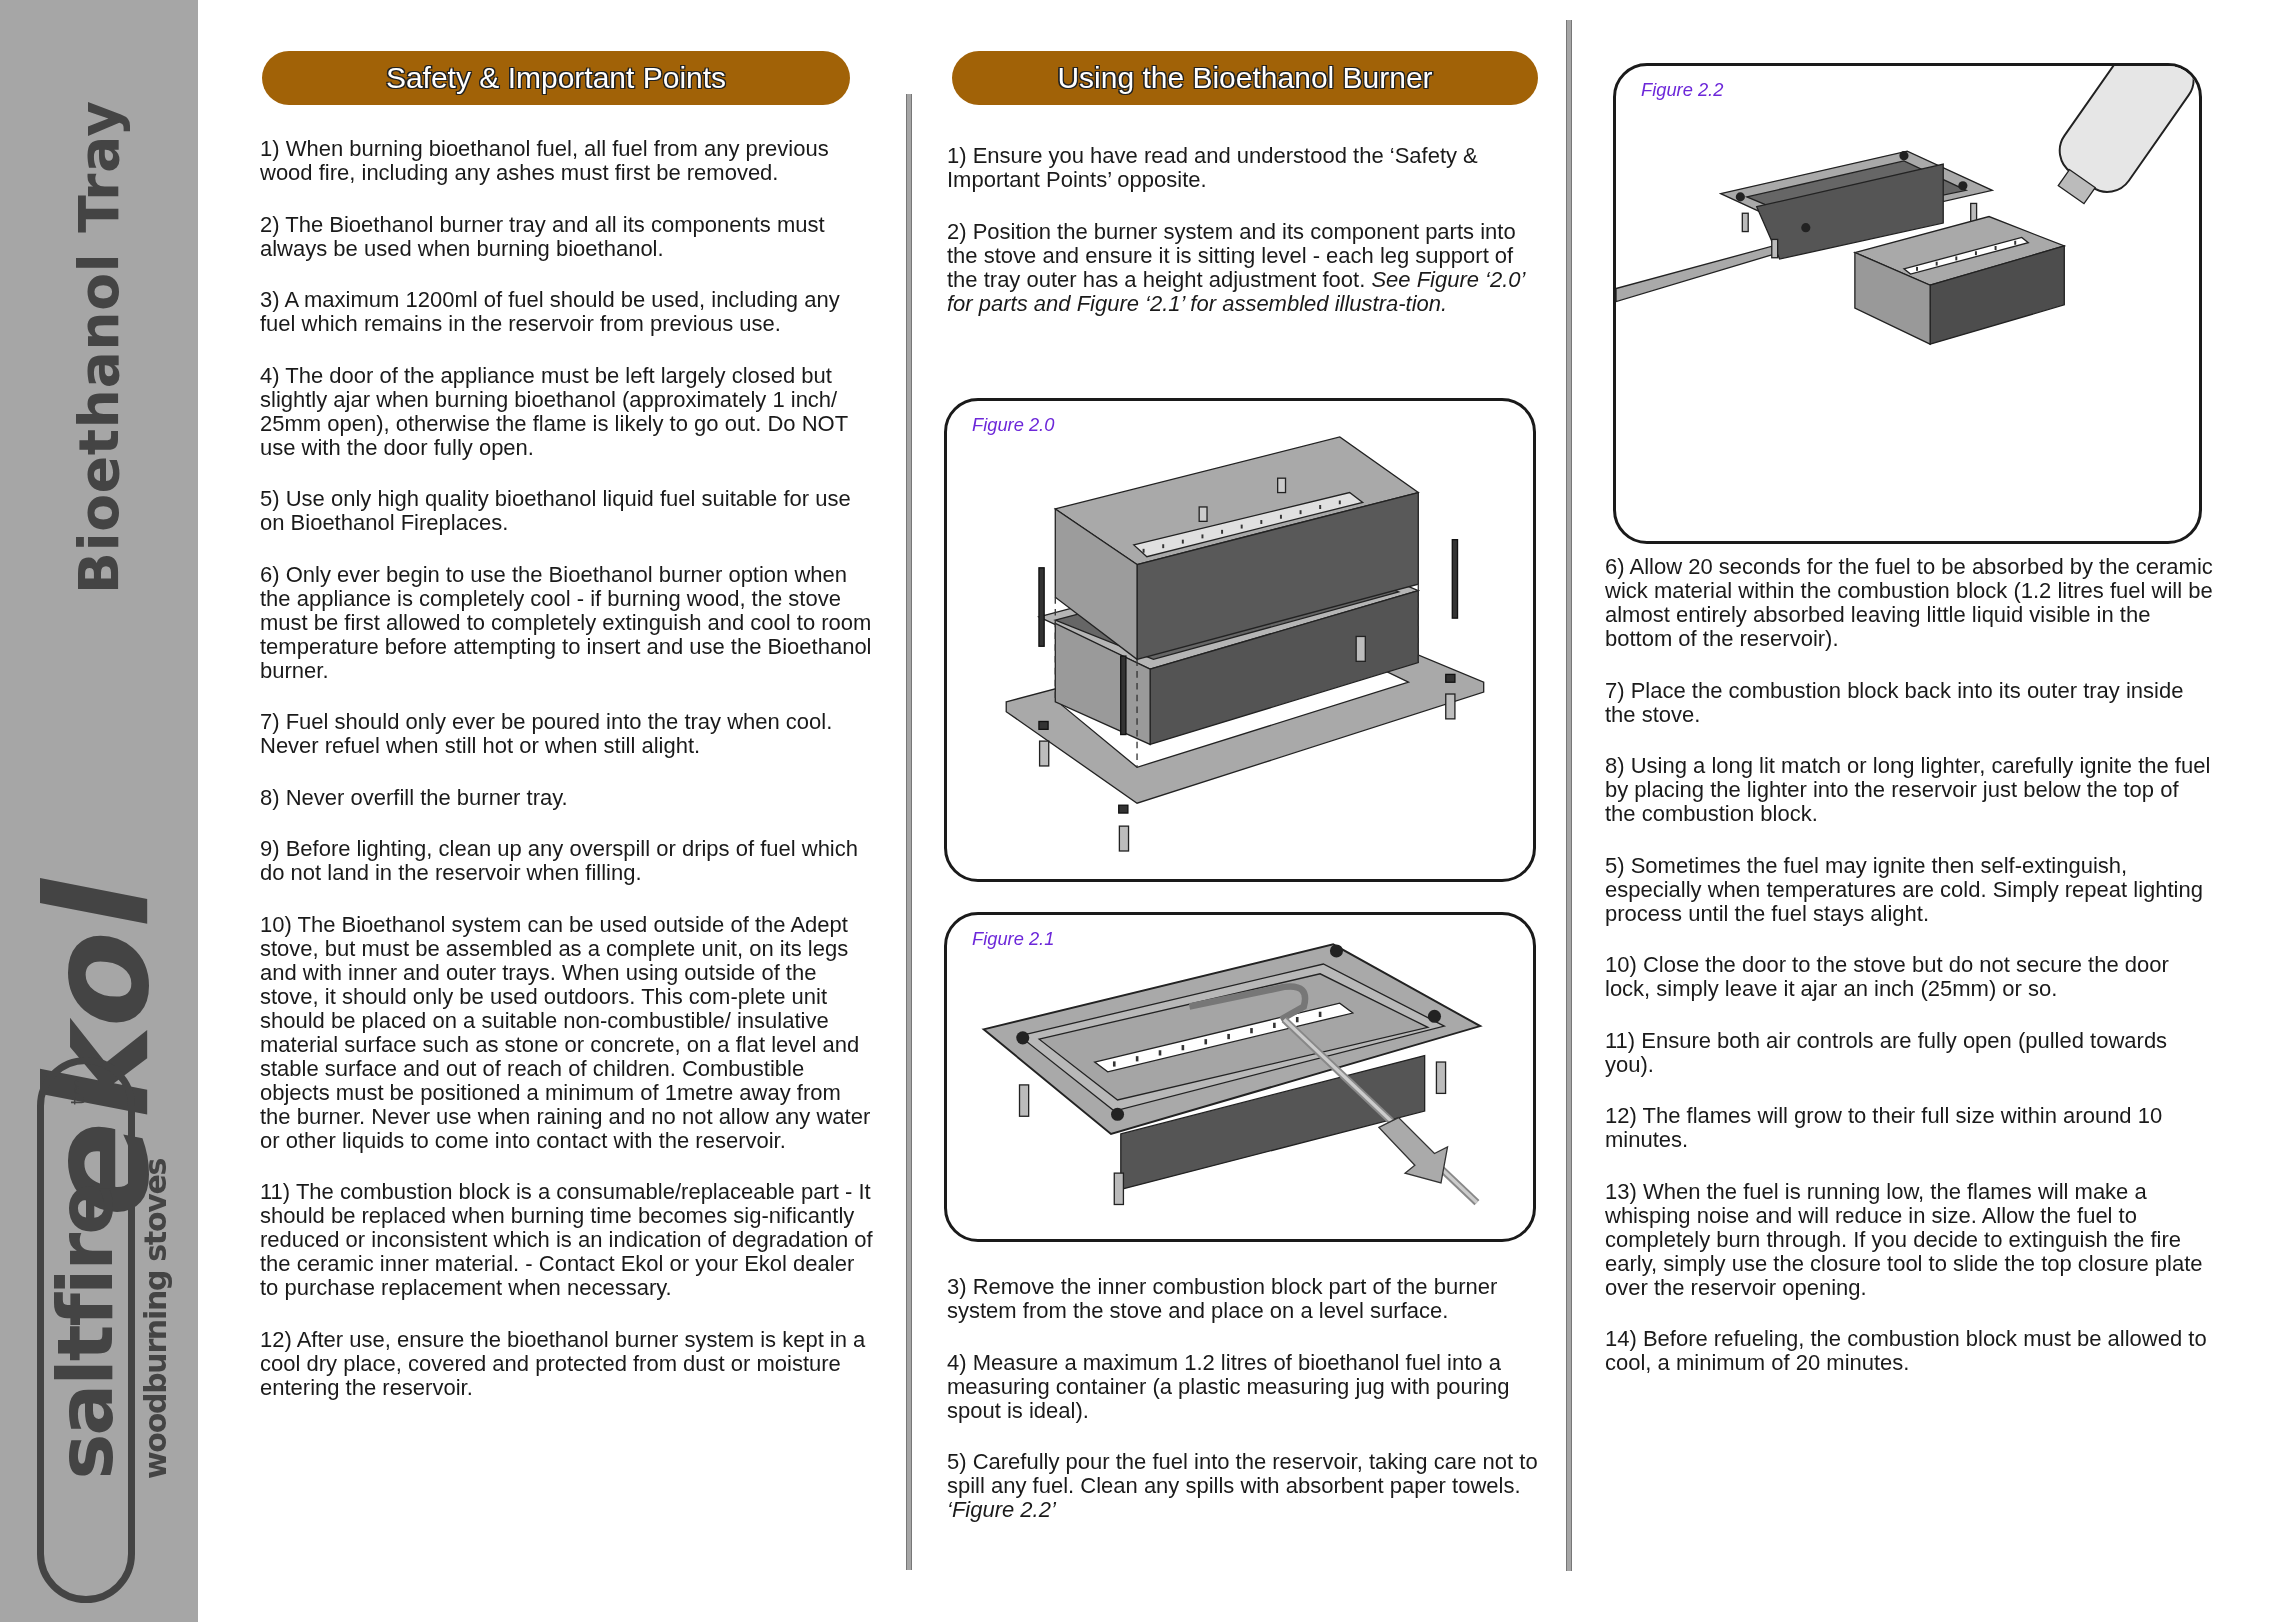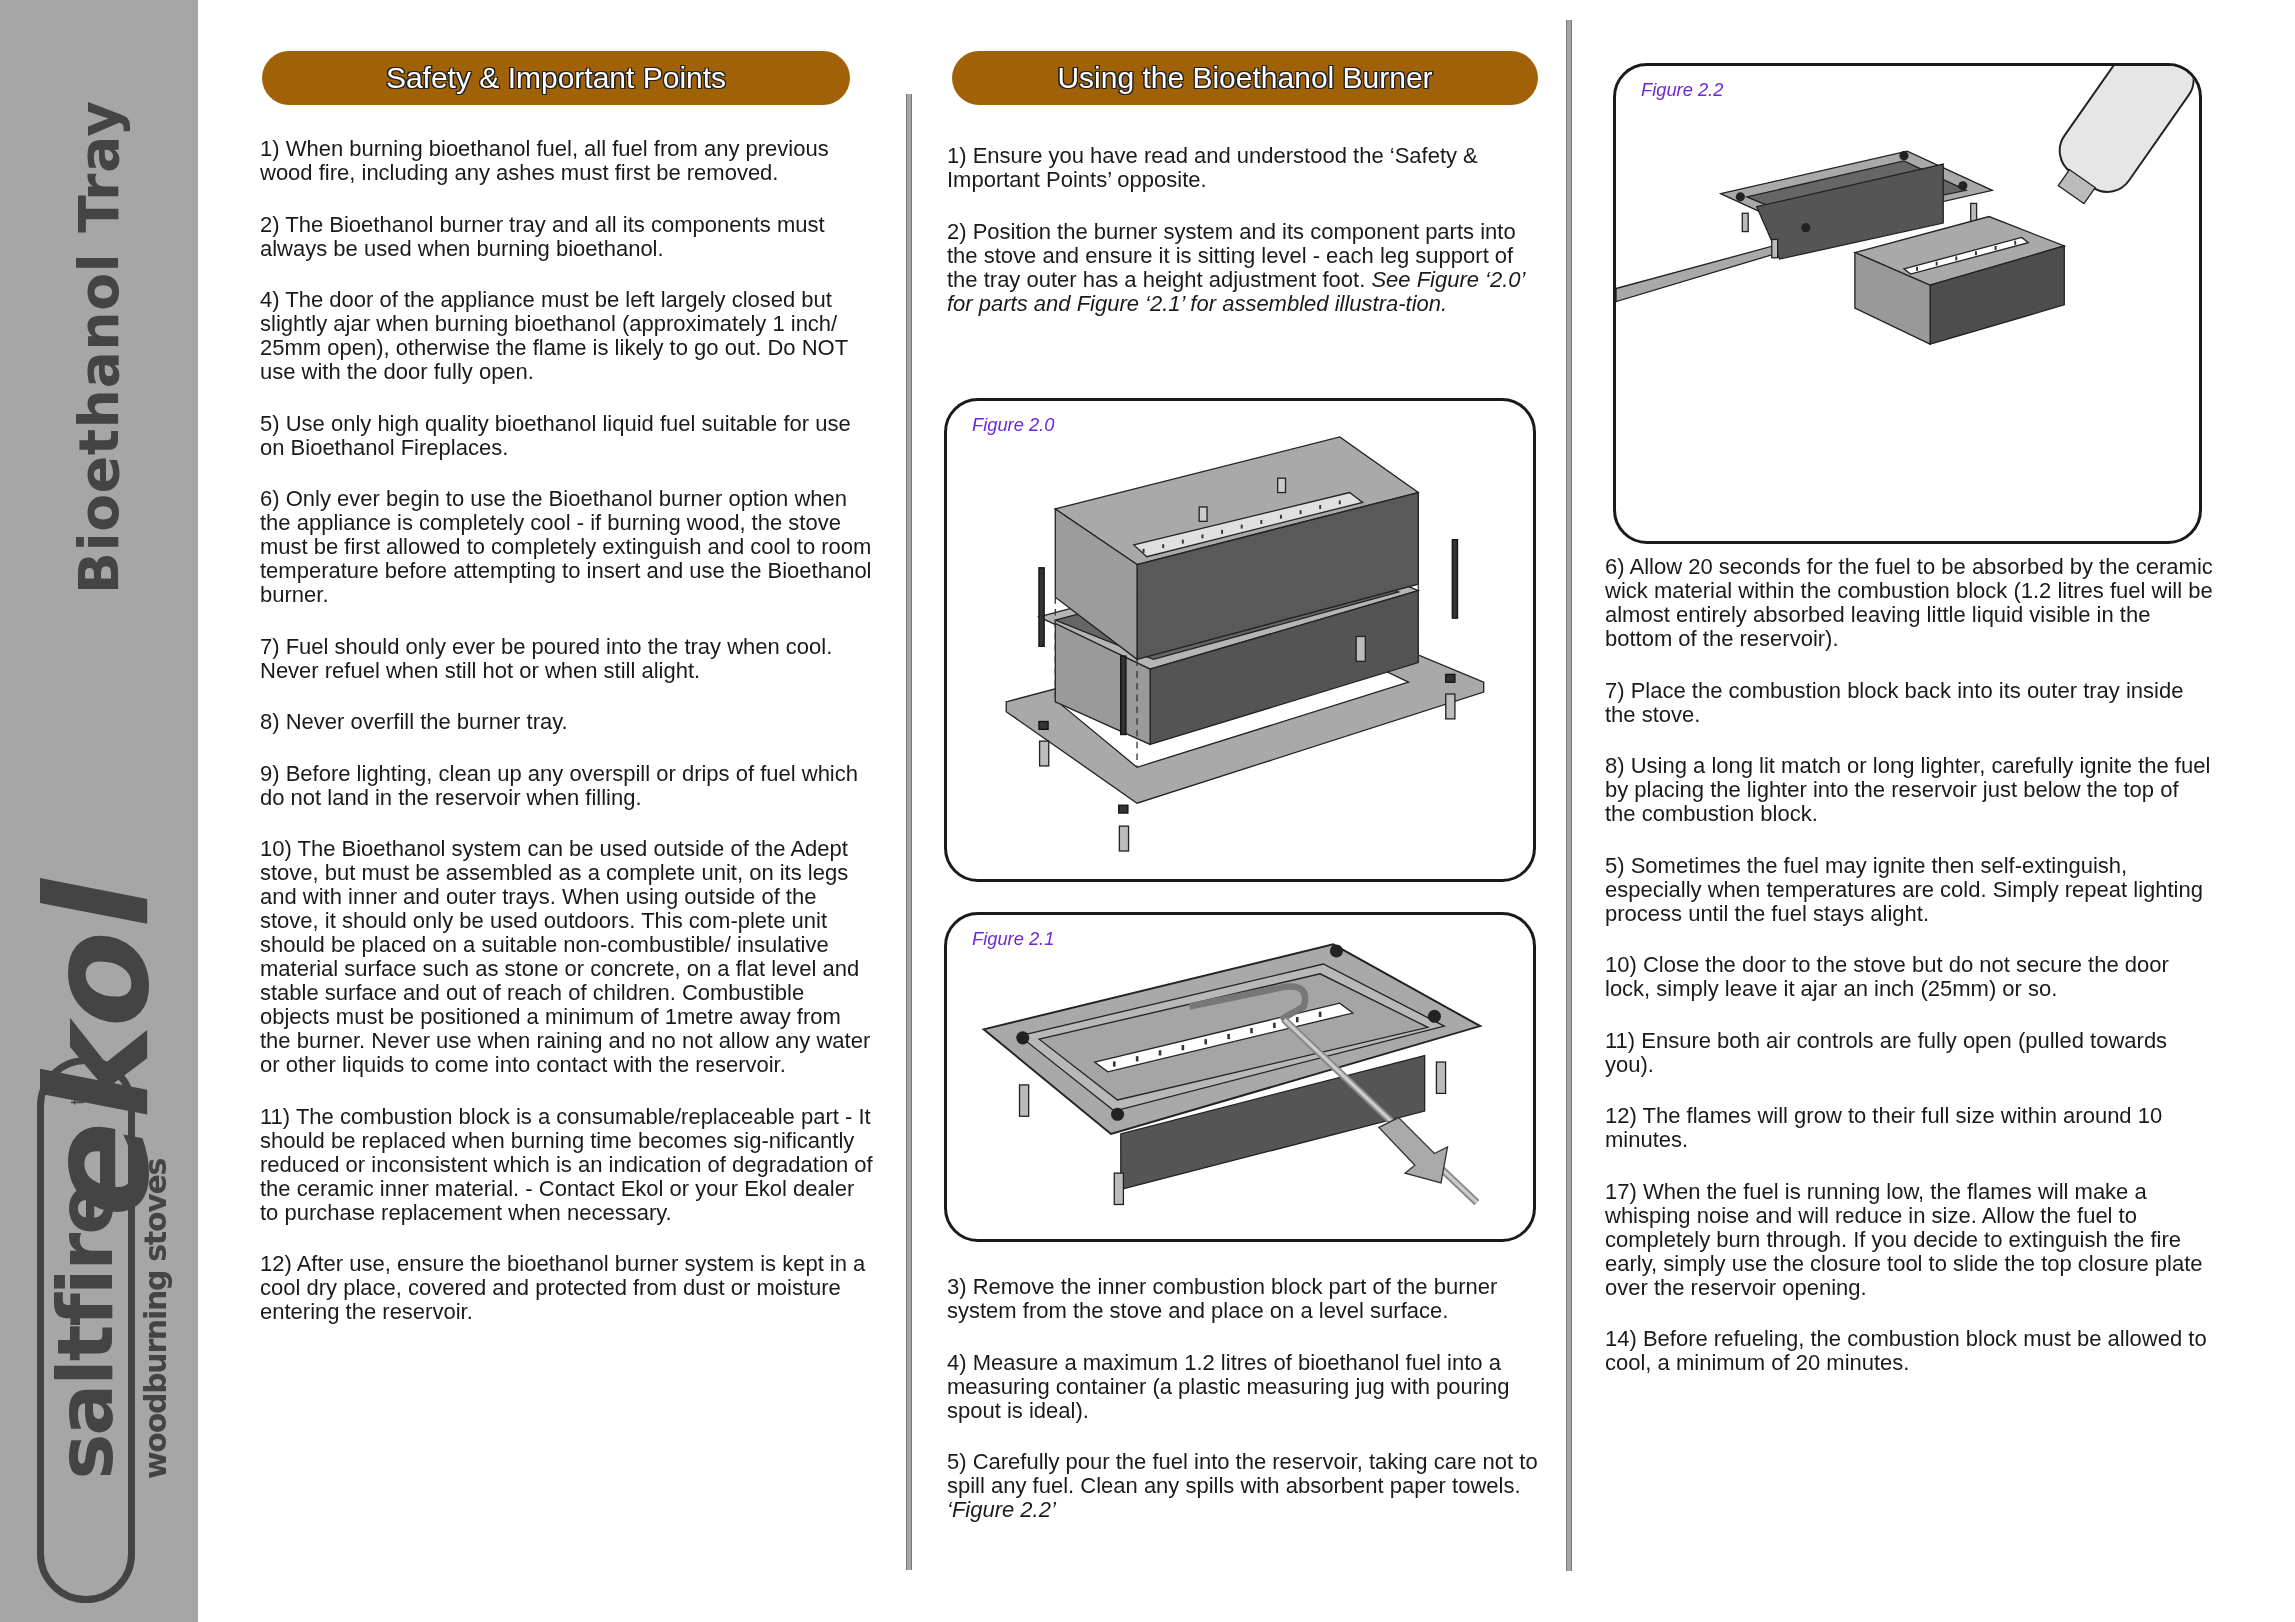--- a/index.html
+++ b/index.html
@@ -91,20 +91,21 @@
   <div class="woodburning">woodburning stoves</div>
 </div>
 
 <div class="pill" style="left:262px; top:51px; width:588px;">
   <span>Safety &amp; Important Points</span>
 </div>
 
 <div class="col" id="safety-list" style="left:260px; top:137px; width:615px;">
     <p>1) When burning bioethanol fuel, all fuel from any previous wood fire, including any ashes must first be removed.</p>
     <p>2) The Bioethanol burner tray and all its components must always be used when burning bioethanol.</p>
+    <p>3) A maximum 1200ml of fuel should be used, including any fuel which remains in the reservoir from previous use.</p>
     <p>4) The door of the appliance must be left largely closed but slightly ajar when burning bioethanol (approximately 1 inch/ 25mm open), otherwise the flame is likely to go out. Do NOT use with the door fully open.</p>
     <p>5) Use only high quality bioethanol liquid fuel suitable for use on Bioethanol Fireplaces.</p>
     <p>6) Only ever begin to use the Bioethanol burner option when the appliance is completely cool - if burning wood, the stove must be first allowed to completely extinguish and cool to room temperature before attempting to insert and use the Bioethanol burner.</p>
     <p>7) Fuel should only ever be poured into the tray when cool. Never refuel when still hot or when still alight.</p>
     <p>8) Never overfill the burner tray.</p>
     <p>9) Before lighting, clean up any overspill or drips of fuel which do not land in the reservoir when filling.</p>
     <p>10) The Bioethanol system can be used outside of the Adept stove, but must be assembled as a complete unit, on its legs and with inner and outer trays. When using outside of the stove, it should only be used outdoors. This com-plete unit should be placed on a suitable non-combustible/ insulative material surface such as stone or concrete, on a flat level and stable surface and out of reach of children. Combustible objects must be positioned a minimum of 1metre away from the burner. Never use when raining and no not allow any water or other liquids to come into contact with the reservoir.</p>
     <p>11) The combustion block is a consumable/replaceable part - It should be replaced when burning time becomes sig-nificantly reduced or inconsistent which is an indication of degradation of the ceramic inner material. - Contact Ekol or your Ekol dealer to purchase replacement when necessary.</p>
     <p>12) After use, ensure the bioethanol burner system is kept in a cool dry place, covered and protected from dust or moisture entering the reservoir.</p>
   </div>
@@ -262,16 +263,16 @@
 </div>
 
 <div class="col" id="using-continued" style="left:1605px; top:555px; width:609px;">
     <p>6) Allow 20 seconds for the fuel to be absorbed by the ceramic wick material within the combustion block (1.2 litres fuel will be almost entirely absorbed leaving little liquid visible in the bottom of the reservoir).</p>
     <p>7) Place the combustion block back into its outer tray inside the stove.</p>
     <p>8) Using a long lit match or long lighter, carefully ignite the fuel by placing the lighter into the reservoir just below the top of the combustion block.</p>
     <p>5) Sometimes the fuel may ignite then self-extinguish, especially when temperatures are cold. Simply repeat lighting process until the fuel stays alight.</p>
     <p>10) Close the door to the stove but do not secure the door lock, simply leave it ajar an inch (25mm) or so.</p>
     <p>11) Ensure both air controls are fully open (pulled towards you).</p>
     <p>12) The flames will grow to their full size within around 10 minutes.</p>
-    <p>17) When the fuel is running low, the flames will make a whisping noise and will reduce in size. Allow the fuel to completely burn through. If you decide to extinguish the fire early, simply use the closure tool to slide the top closure plate over the reservoir opening.</p>
+    <p>13) When the fuel is running low, the flames will make a whisping noise and will reduce in size. Allow the fuel to completely burn through. If you decide to extinguish the fire early, simply use the closure tool to slide the top closure plate over the reservoir opening.</p>
     <p>14) Before refueling, the combustion block must be allowed to cool, a minimum of 20 minutes.</p>
   </div>
 
 
 </body></html>

